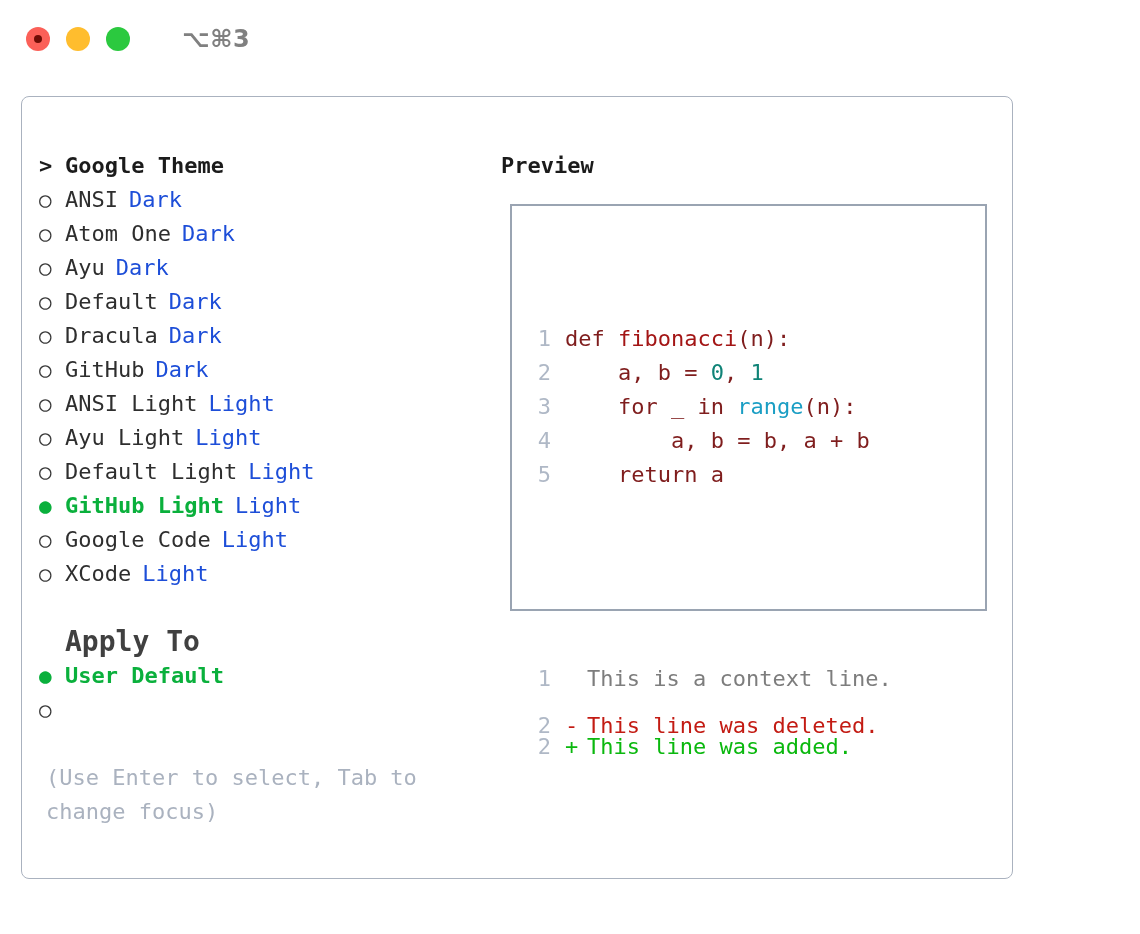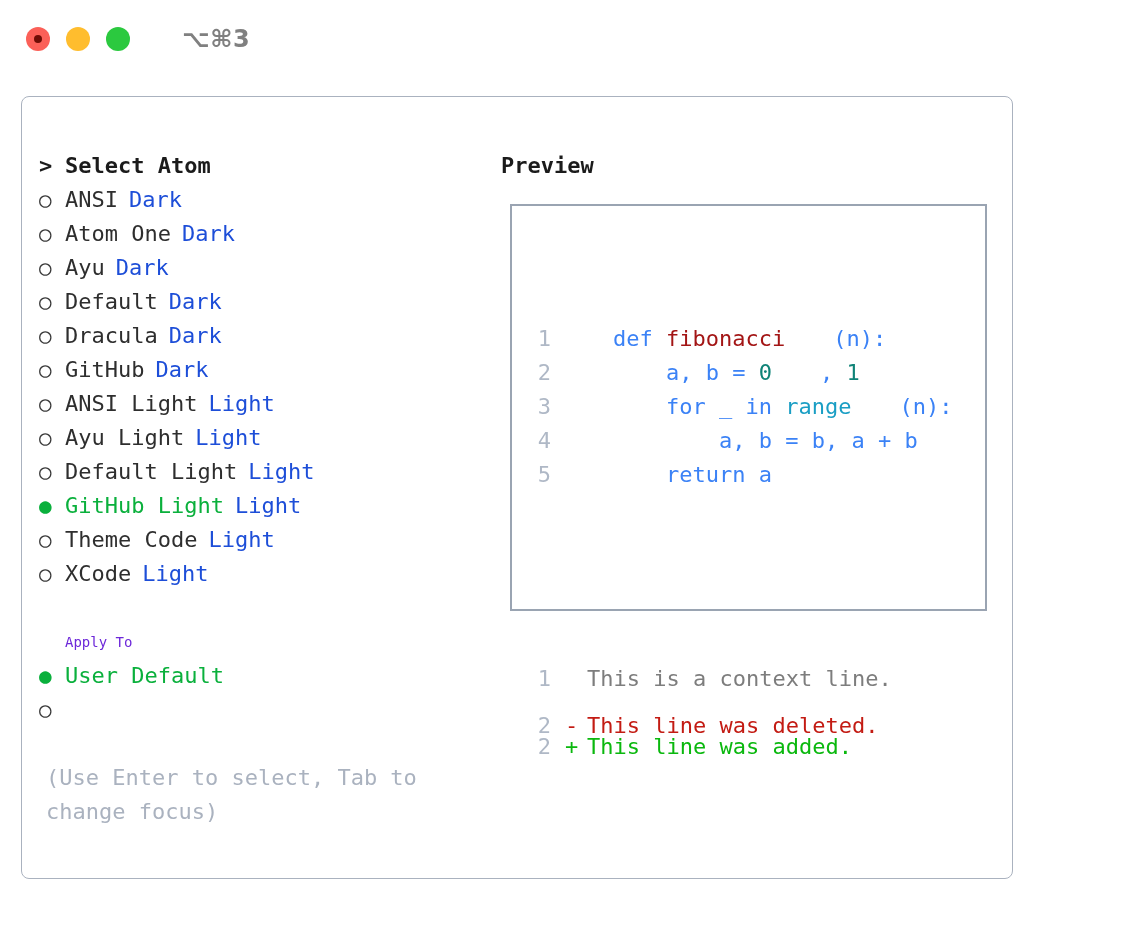--- a/index.html
+++ b/index.html
@@ -113,29 +113,30 @@
     color: #1b1b1b;
     font-size: 22px;
   }
   .section-header .caret {
     display: inline-block;
     width: 26px;
     flex: 0 0 26px;
   }
 
   .item-name { color: #2e2e2e; }
-  .item-name.selected { color: #0ab03c; }
+  .item-name.selected { color: #0ab03c; font-weight: bold; }
   .item-tag {
     color: #1d4ed8;
     margin-left: 11px;
   }
 
   .subheader {
-    color: #6d28d9;
-    font-size: 14px;
+    color: #404040;
+    font-size: 28px;
+    font-weight: bold;
   }
   .subheader .pad { display:inline-block; width:26px; flex:0 0 26px; }
 
   .spacer-row { height: 34px; }
 
   .hint {
     position: absolute;
     left: 24px;
     top: 664px;
     width: 410px;
@@ -179,21 +180,21 @@
 
   .cline { display: flex; align-items: baseline; height: 34px; }
   .lnum {
     display: inline-block;
     width: 28px;
     flex: 0 0 28px;
     text-align: right;
     color: #afb8c6;
     margin-right: 14px;
   }
-  .ctext { color: #3b82f6; margin-left: 48px; }
+  .ctext { color: #7f1d1d; }
 
   .tok-fn   { color: #a31515; font-weight: 400; }
   .tok-num  { color: #0f8377; }
   .tok-call { color: #1a9ec4; }
 
   .blank-line { height: 34px; }
 
   .diff-ctx { color: #7d7d7d; }
   .diff-del { color: #c31b13; margin-top: 13px; }
   .diff-add { color: #0ab80e; }
@@ -213,21 +214,21 @@
     <div class="shortcut">⌥⌘3</div>
   </div>
 
   <div class="panel">
     <div class="panel-inner">
 
       <div class="left-col">
 
         <div class="row section-header">
           <span class="caret">&gt;</span>
-          <span>Select Atom</span>
+          <span>Google Theme</span>
         </div>
 
         <div id="theme-list">
             <div class="row">
               <span class="bullet">○</span>
               <span class="item-name">ANSI</span>
               <span class="item-tag">Dark</span>
             </div>
             <div class="row">
               <span class="bullet">○</span>
@@ -269,21 +270,21 @@
               <span class="item-name">Default Light</span>
               <span class="item-tag">Light</span>
             </div>
             <div class="row">
               <span class="bullet sel">●</span>
               <span class="item-name selected">GitHub Light</span>
               <span class="item-tag">Light</span>
             </div>
             <div class="row">
               <span class="bullet">○</span>
-              <span class="item-name">Theme Code</span>
+              <span class="item-name">Google Code</span>
               <span class="item-tag">Light</span>
             </div>
             <div class="row">
               <span class="bullet">○</span>
               <span class="item-name">XCode</span>
               <span class="item-tag">Light</span>
             </div>
           </div>
 
         <div class="spacer-row"></div>

